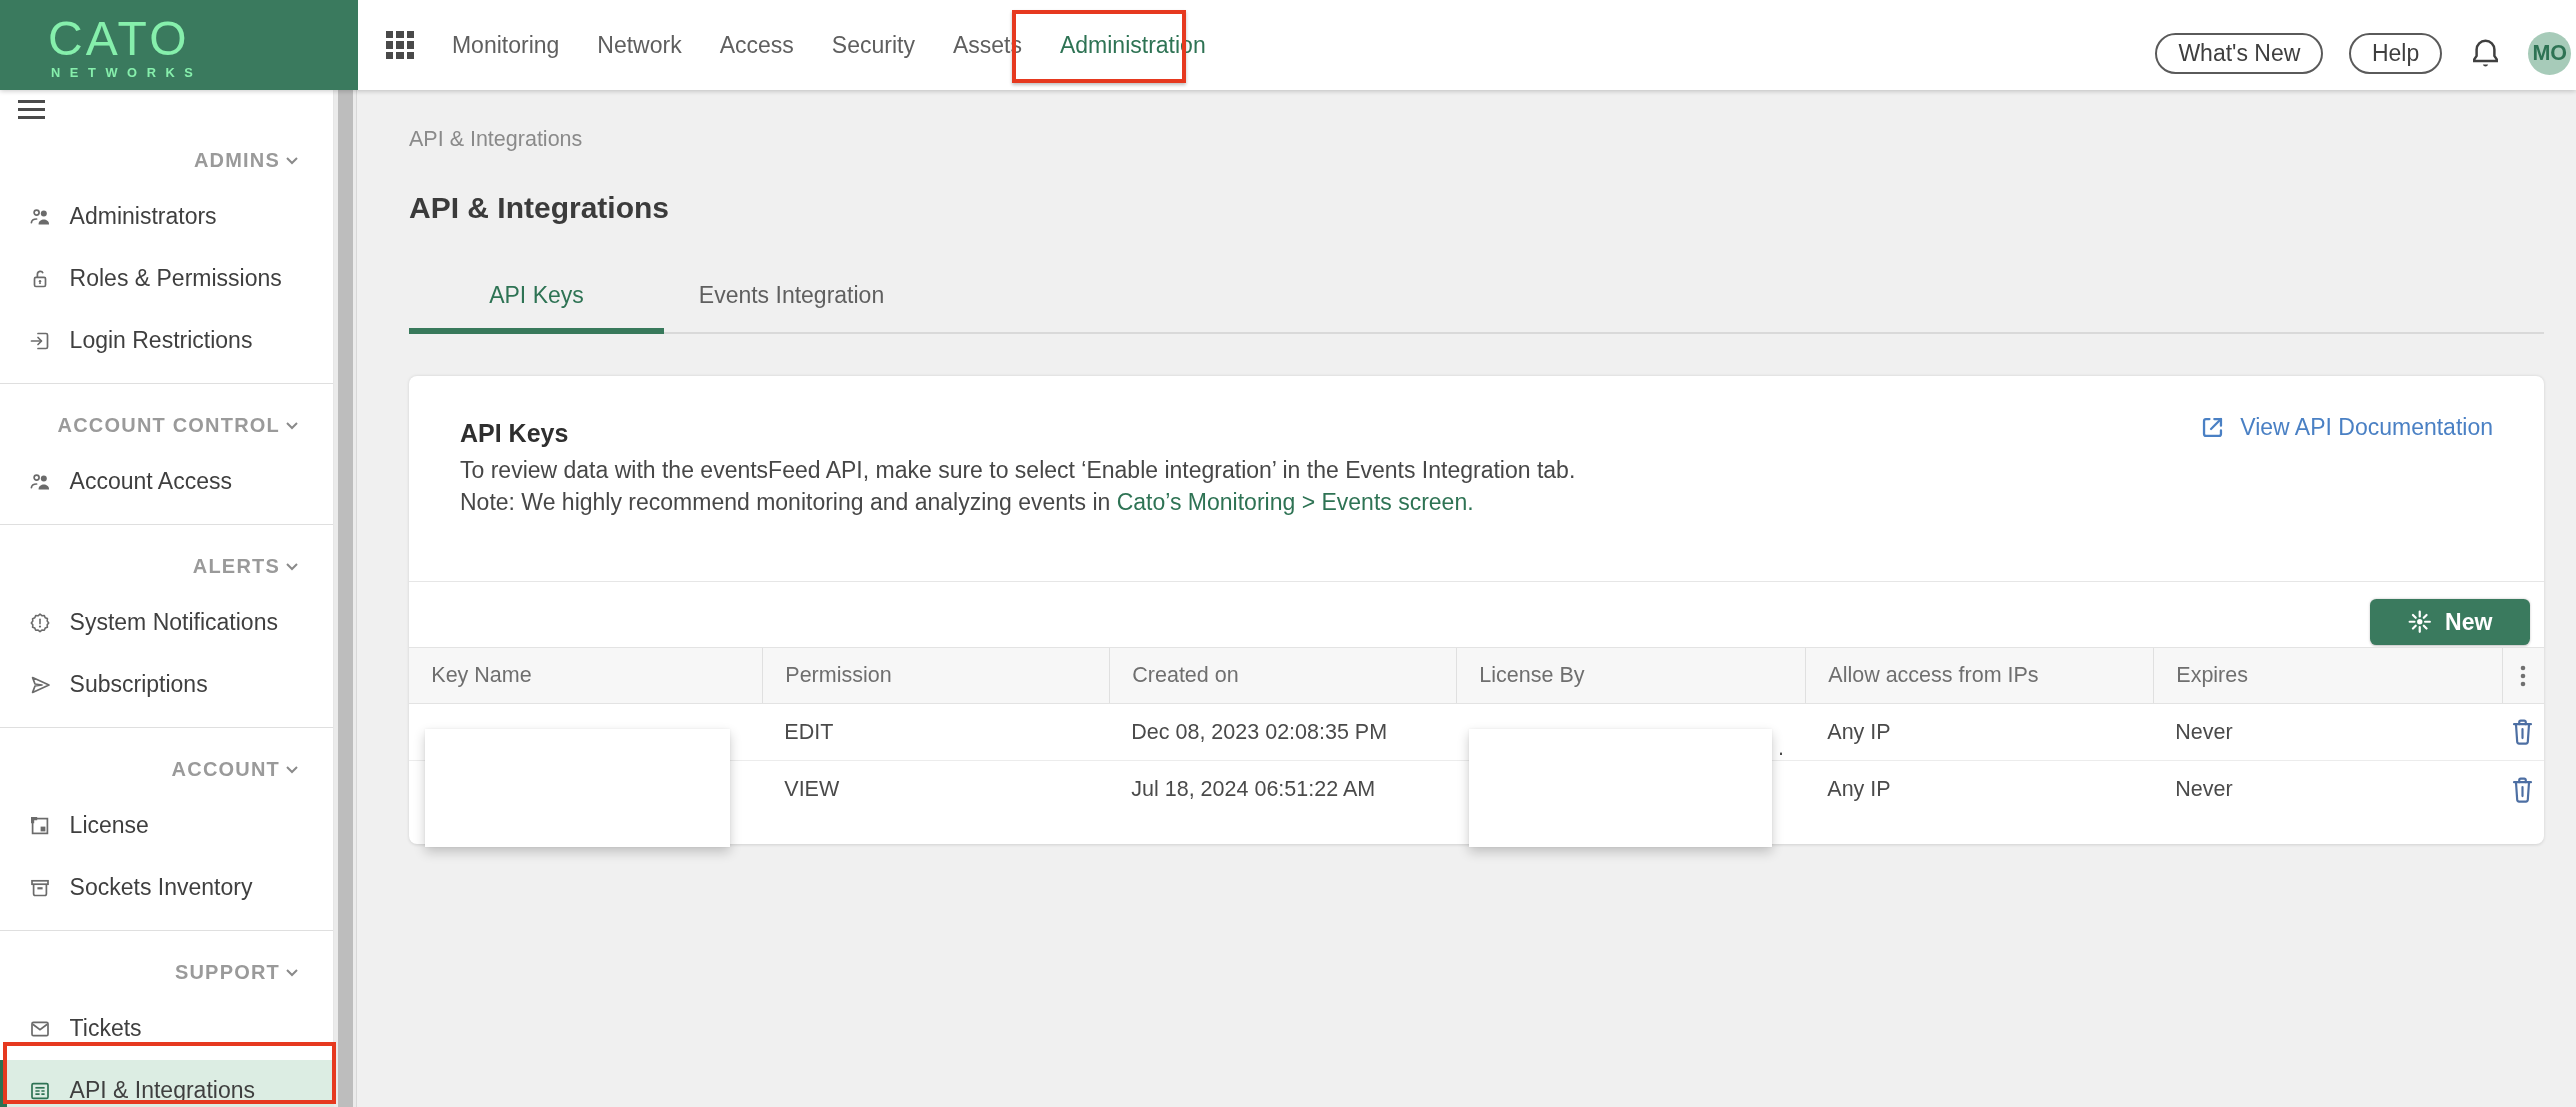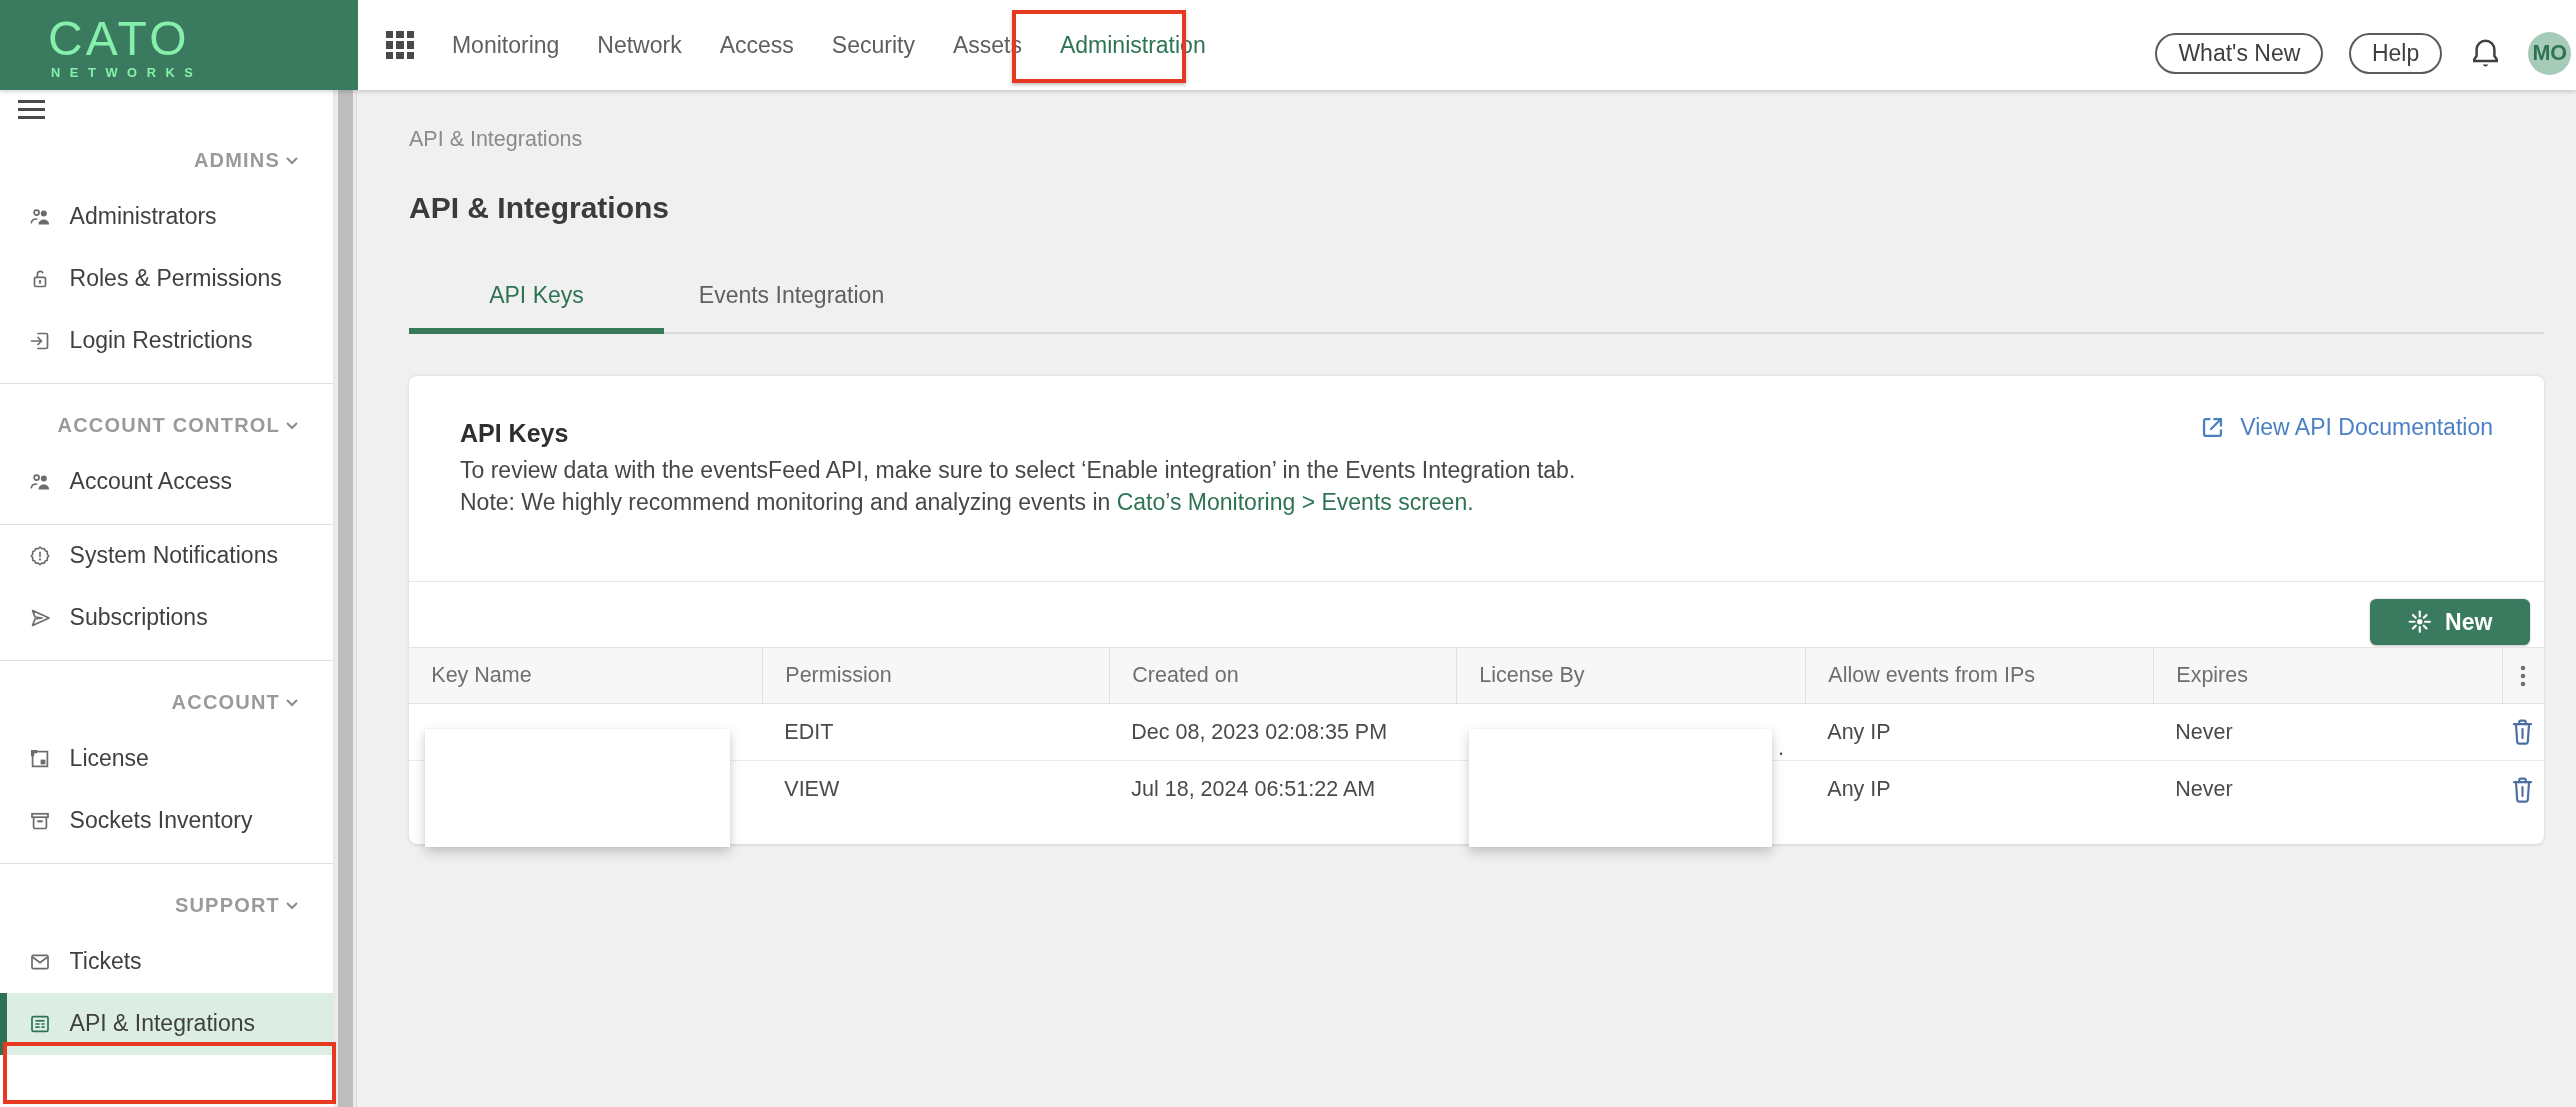--- a/index.html
+++ b/index.html
@@ -228,20 +228,28 @@
                 <circle cx="15.8" cy="8.6" r="3" fill="#6b6b6b"></circle>
                 <path d="M10.6 19c0-3 2.7-4.6 5.2-4.6s5.2 1.6 5.2 4.6v.4H10.6z" fill="#6b6b6b"></path>
               </svg>
             </span>
     <span class="lbl">Account Access</span>
   </div>
         </div>
   </div>
       <div class="sb-divider"></div>
       <div>
+    <div class="sb-section-header">
+      <span class="sb-section-label">ALERTS</span>
+      <span>
+        <svg width="24" height="24" viewBox="0 0 24 24" fill="none" stroke="#8a8a8a" stroke-width="2">
+              <polyline points="7 10 12 15 17 10"></polyline>
+            </svg>
+      </span>
+    </div>
     <div class="sb-items">
           <div class="sb-item">
     <span class="ic">
               <svg width="24" height="24" viewBox="0 0 24 24" fill="none" stroke="#6b6b6b" stroke-width="1.6" stroke-linejoin="round">
                 <path d="M12 3.2l1.9 1.5 2.4-.2.9 2.2 2.2.9-.2 2.4 1.5 1.9-1.5 1.9.2 2.4-2.2.9-.9 2.2-2.4-.2-1.9 1.5-1.9-1.5-2.4.2-.9-2.2-2.2-.9.2-2.4L3.3 12l1.5-1.9-.2-2.4 2.2-.9.9-2.2 2.4.2z"></path>
                 <path d="M12 8.2v4.6" stroke-linecap="round"></path>
                 <circle cx="12" cy="15.6" r="1.1" fill="#6b6b6b" stroke="none"></circle>
               </svg>
             </span>
     <span class="lbl">System Notifications</span>
@@ -369,21 +377,21 @@
       </span>
       <span>New</span>
     </button>
 
     <div class="tbl">
       <div class="tbl-header" id="tbl-header">
           <div class="th">Key Name</div>
           <div class="th">Permission</div>
           <div class="th">Created on</div>
           <div class="th">License By</div>
-          <div class="th">Allow events from IPs</div>
+          <div class="th">Allow access from IPs</div>
           <div class="th">Expires</div>
           <div class="th th-actions">
             <button class="kebab-btn">
               <svg width="24" height="40" viewBox="0 0 24 40">
                 <circle cx="12" cy="12" r="2.3" fill="#707070"></circle>
                 <circle cx="12" cy="20" r="2.3" fill="#707070"></circle>
                 <circle cx="12" cy="28" r="2.3" fill="#707070"></circle>
               </svg>
             </button>
           </div>

